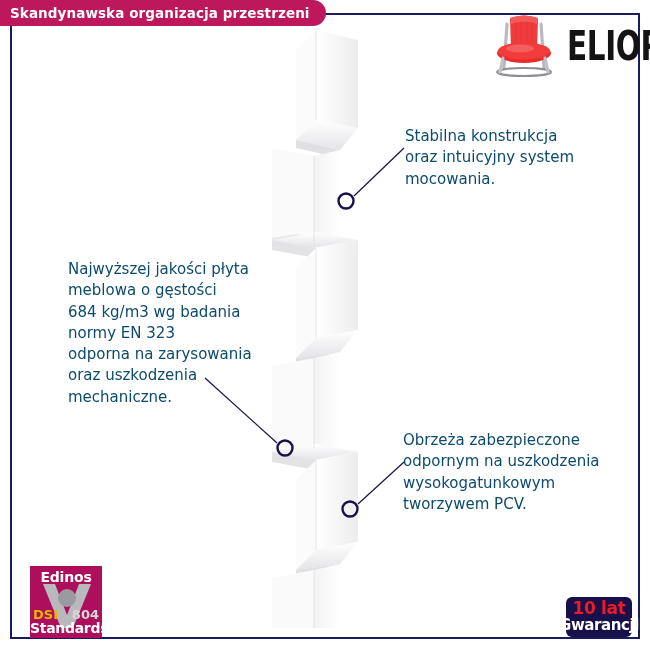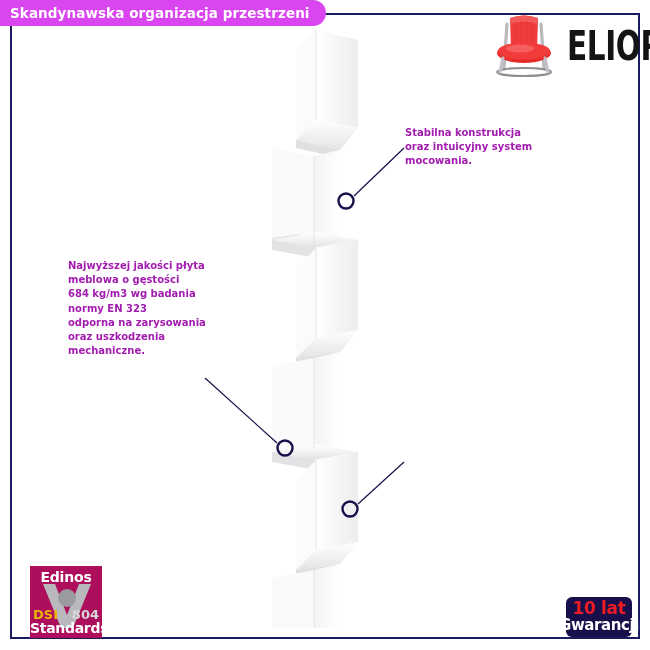--- a/index.html
+++ b/index.html
@@ -30,21 +30,21 @@
     pointer-events: none;
   }
 
   
   .banner {
     position: absolute;
     left: 0px;
     top: 0px;
     height: 26px;
     padding: 0 16px 0 10px;
-    background: #d946ef;
+    background: #be185d;
     border-top-right-radius: 13px;
     border-bottom-right-radius: 13px;
     display: flex;
     align-items: center;
     z-index: 6;
   }
   .banner-text {
     color: #ffffff;
     font-size: 13.5px;
     font-weight: bold;
@@ -87,23 +87,23 @@
     left: 258px;
     top: 28px;
     width: 130px;
     height: 600px;
     z-index: 1;
   }
 
   
   .callout {
     position: absolute;
-    color: #a21caf;
-    font-size: 10px;
-    font-weight: bold;
+    color: #0c4a6e;
+    font-size: 15px;
+    font-weight: normal;
     line-height: 1.42;
     z-index: 4;
     white-space: pre-line;
   }
   .callout-1 { left: 405px; top: 126px; width: 215px; }
   .callout-2 { left: 68px;  top: 259px; width: 215px; }
   .callout-3 { left: 403px; top: 430px; width: 220px; }
 
   .leader-svg {
     position: absolute;
@@ -310,20 +310,24 @@
   <div class="callout callout-1">Stabilna konstrukcja
 oraz intuicyjny system
  mocowania.</div>
   <div class="callout callout-2">Najwyższej jakości płyta
 meblowa o gęstości
 684 kg/m3 wg badania
 normy EN 323
 odporna na zarysowania
 oraz uszkodzenia
 mechaniczne.</div>
+  <div class="callout callout-3">Obrzeża zabezpieczone
+odpornym na uszkodzenia
+wysokogatunkowym
+tworzywem PCV.</div>
 
   <div class="cert-badge">
     <div class="cert-top">Edinos</div>
     <svg style="position:absolute;left:0;top:16px;width:74px;height:48px;" viewBox="0 0 74 48" xmlns="http://www.w3.org/2000/svg">
       <polygon points="13,2 25,2 37,33 49,2 61,2 43,46 31,46" fill="#b9b9bd"></polygon>
       <circle cx="37" cy="16" r="9" fill="#9a9aa0"></circle>
     </svg>
     <div class="cert-dsi">DSI</div>
     <div class="cert-804">804</div>
     <div class="cert-bottom">Standards</div>

